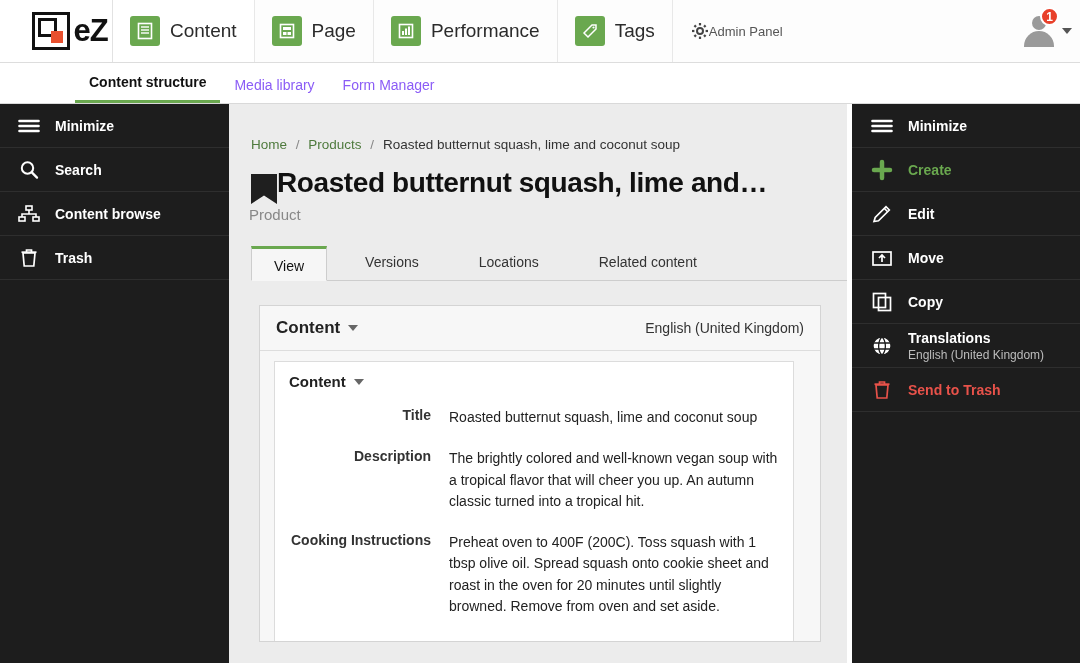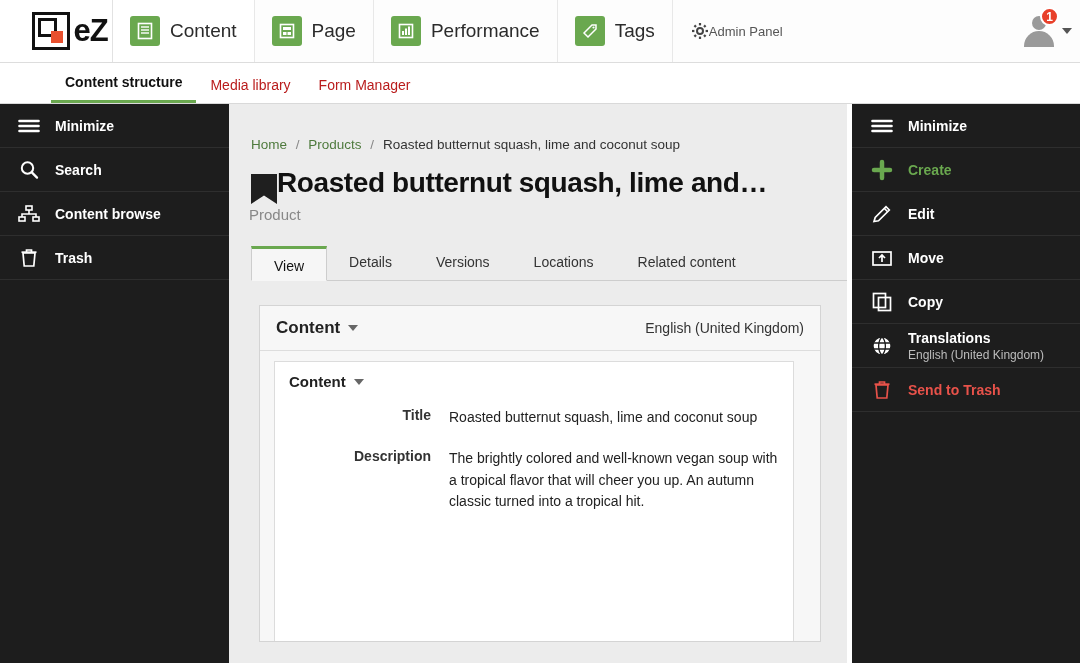--- a/index.html
+++ b/index.html
@@ -91,24 +91,24 @@
   }
   .caret-down {
     width: 0; height: 0; border-left: 5px solid transparent;
     border-right: 5px solid transparent; border-top: 6px solid #555;
   }
 
   
   .subnav {
     position: absolute; top: 63px; left: 0; width: 1080px; height: 41px;
     background: #ffffff; border-bottom: 1px solid #d9d9d9;
-    display: flex; align-items: flex-end; padding-left: 51px;
+    display: flex; align-items: flex-end; padding-left: 75px;
   }
   .subnav-item {
-    font-size: 14px; color: #b91c1c; padding: 0 14px 10px 14px; cursor: pointer;
+    font-size: 14px; color: #8b5cf6; padding: 0 14px 10px 14px; cursor: pointer;
   }
   .subnav-item.active {
     color: #111; font-weight: bold;
     border-bottom: 3px solid #6aa84f;
   }
 
   
   .left-sidebar {
     position: absolute; top: 104px; left: 0; width: 229px; height: 559px;
     background: #1d1d1d;
@@ -167,21 +167,21 @@
   .page-title {
     font-size: 28px; font-weight: bold; color: #111; line-height: 1.05;
     letter-spacing: -0.4px; white-space: nowrap;
   }
   .page-subtitle {
     margin-left: 20px; margin-top: 2px;
     font-size: 15px; color: #888;
   }
 
   .tabs {
-    display: flex; align-items: flex-end; gap: 0;
+    display: flex; align-items: flex-end; gap: 16px;
     margin: 22px 0 0 22px; height: 36px;
     border-bottom: 1px solid #cdcdcd;
     width: 601px;
   }
   .tab {
     padding: 0 22px; height: 35px; line-height: 35px;
     font-size: 14px; color: #333; cursor: pointer;
   }
   .tab.active {
     background: #f6f6f6; border: 1px solid #cdcdcd; border-bottom: 1px solid #f6f6f6;
@@ -376,21 +376,20 @@
     <div class="title-row">
       <span class="doc-ico">
           <span class="sheet"></span>
         </span>
       <span class="page-title">Roasted butternut squash, lime and…</span>
     </div>
     <div class="page-subtitle">Product</div>
 
     <div class="tabs">
       <div class="tab active">View</div>
-      <div class="tab">Details</div>
       <div class="tab">Versions</div>
       <div class="tab">Locations</div>
       <div class="tab">Related content</div>
     </div>
 
     <div class="panel">
       <div class="panel-head">
         <div class="left">
           <span class="panel-title">Content</span>
           <span class="tri"></span>
@@ -407,20 +406,24 @@
         <div class="field">
           <div class="lbl">Title</div>
           <div class="val">Roasted butternut squash, lime and coconut soup</div>
         </div>
 
         <div class="field">
           <div class="lbl">Description</div>
           <div class="val" style="width:330px">The brightly colored and well-known vegan soup with a tropical flavor that will cheer you up. An autumn classic turned into a tropical hit.</div>
         </div>
 
+        <div class="field">
+          <div class="lbl">Cooking Instructions</div>
+          <div class="val" style="width:330px">Preheat oven to 400F (200C). Toss squash with 1 tbsp olive oil. Spread squash onto cookie sheet and roast in the oven for 20 minutes until slightly browned. Remove from oven and set aside.</div>
+        </div>
       </div>
     </div>
   </div>
 
   <div class="right-sidebar">
 
     <div class="r-item">
       <span class="r-ico">
         <svg width="22" height="16" viewBox="0 0 22 16">
             <g stroke="#fff" stroke-width="2.6" stroke-linecap="round">

